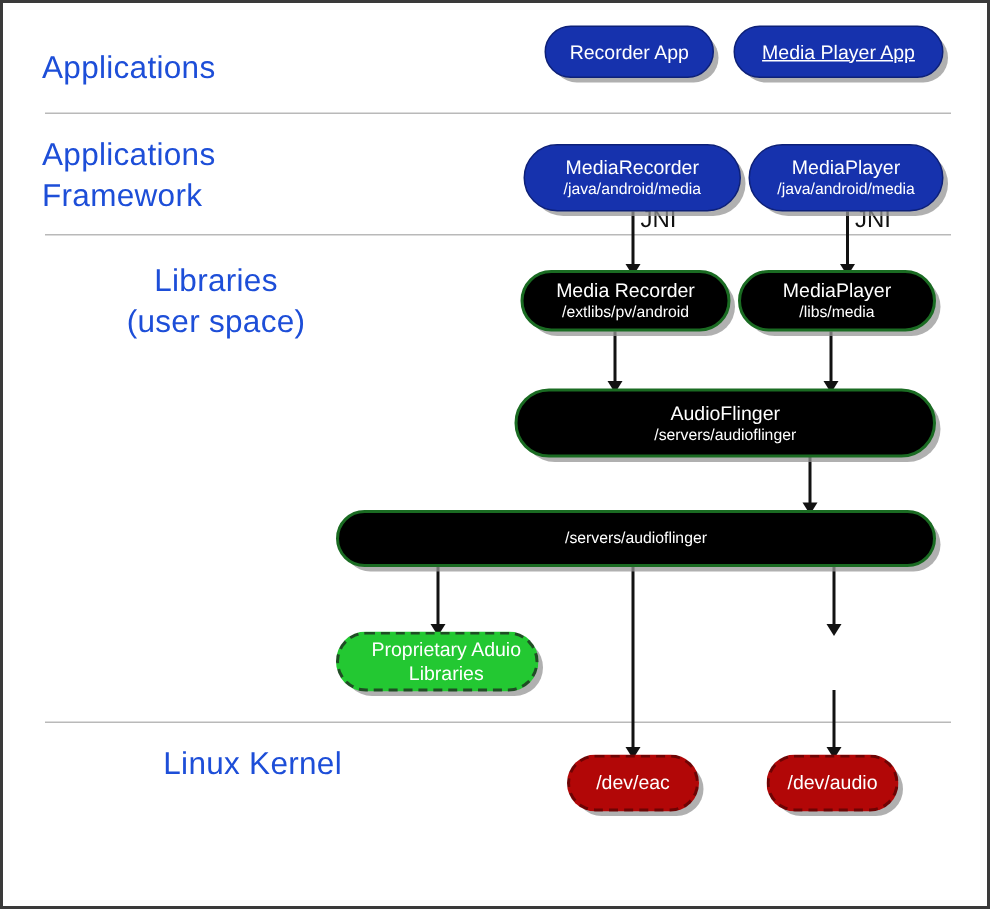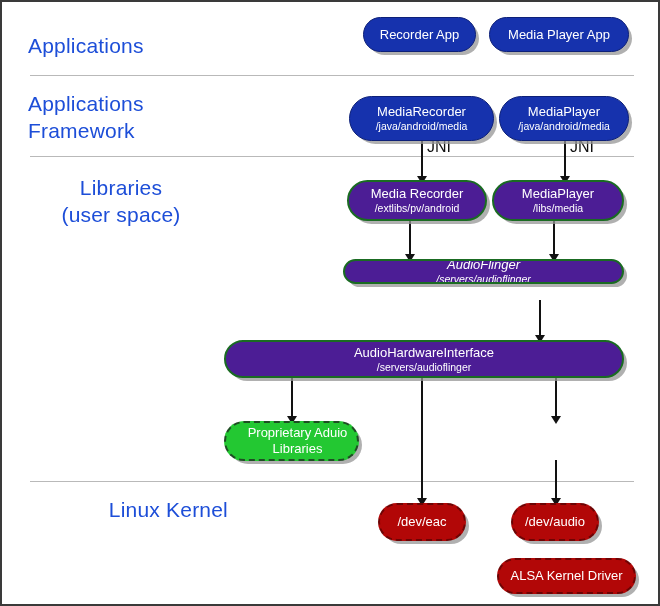--- a/index.html
+++ b/index.html
@@ -78,21 +78,21 @@
   .node .sub{
     font-size:10.5px;
     line-height:13px;
     white-space:nowrap;
   }
   .node-blue{
     background:#1632ad;
     border:1px solid #0d2078;
   }
   .node-green{
-    background:#4c1d95;
+    background:#000000;
     border:2px solid #1a6b22;
   }
   .node-green-dashed{
     background:#23c832;
     border:2px dashed #1f4d24;
   }
   .node-red-dashed{
     background:#b20707;
     border:2px dashed #6d0404;
   }
@@ -105,21 +105,21 @@
 
   <div class="separator" style="top:73px;"></div>
   <div class="separator" style="top:154px;"></div>
   <div class="separator" style="top:479px;"></div>
 
   <div class="layer-label" style="left:26px; top:30px; width:180px; text-align:left;">Applications</div>
 
   <div class="layer-label" style="left:26px; top:88px; width:190px; text-align:left;">Applications
 Framework</div>
 
-  <div class="layer-label" style="left:19px; top:172px; width:200px; text-align:center;">Libraries
+  <div class="layer-label" style="left:42px; top:172px; width:200px; text-align:center;">Libraries
 (user space)</div>
 
   <div class="layer-label" style="left:26px; top:494px; width:200px; text-align:right;">Linux Kernel</div>
 
   <div class="vline" style="left:419px; top:139px; height:40px;"></div>
   <div class="arrowhead" style="left:415px; top:174px;"></div>
   <div class="edge-label" style="left:425px; top:136px;">JNI</div>
 
   <div class="vline" style="left:562px; top:139px; height:40px;"></div>
   <div class="arrowhead" style="left:558px; top:174px;"></div>
@@ -143,21 +143,21 @@
   <div class="vline" style="left:553px; top:375px; height:44px;"></div>
   <div class="arrowhead" style="left:549px; top:414px;"></div>
 
   <div class="vline" style="left:553px; top:458px; height:43px;"></div>
   <div class="arrowhead" style="left:549px; top:496px;"></div>
 
   <div class="node node-blue" style="left:361px; top:15px; width:113px; height:35px;">
     <span class="title">Recorder App</span>
   </div>
 
-  <div class="node node-blue" style="left:487px; top:15px; width:140px; height:35px;">
+  <div class="node node-blue" style="left:487px; top:15px; width:140px; height:35px;text-decoration:underline;">
     <span class="title">Media Player App</span>
   </div>
 
   <div class="node node-blue" style="left:347px; top:94px; width:145px; height:45px;">
     <span class="title">MediaRecorder</span>
     <span class="sub">/java/android/media</span>
   </div>
 
   <div class="node node-blue" style="left:497px; top:94px; width:130px; height:45px;">
     <span class="title">MediaPlayer</span>
@@ -167,41 +167,37 @@
   <div class="node node-green" style="left:345px; top:178px; width:140px; height:41px;">
     <span class="title">Media Recorder</span>
     <span class="sub">/extlibs/pv/android</span>
   </div>
 
   <div class="node node-green" style="left:490px; top:178px; width:132px; height:41px;">
     <span class="title">MediaPlayer</span>
     <span class="sub">/libs/media</span>
   </div>
 
-  <div class="node node-green" style="left:341px; top:257px; width:281px; height:25px;font-style:italic;">
+  <div class="node node-green" style="left:341px; top:257px; width:281px; height:46px;">
     <span class="title">AudioFlinger</span>
     <span class="sub">/servers/audioflinger</span>
   </div>
 
   <div class="node node-green" style="left:222px; top:338px; width:400px; height:38px;">
-    <span class="title">AudioHardwareInterface</span>
     <span class="sub">/servers/audioflinger</span>
   </div>
 
   <div class="node node-green-dashed wrap" style="left:222px; top:419px; width:135px; height:40px; border-radius:22px;">
     <span class="title">Proprietary Aduio Libraries</span>
   </div>
 
 
   <div class="node node-red-dashed" style="left:509px; top:501px; width:88px; height:38px; border-radius:20px;">
     <span class="title">/dev/audio</span>
   </div>
 
   <div class="node node-red-dashed" style="left:376px; top:501px; width:88px; height:38px; border-radius:20px;">
     <span class="title">/dev/eac</span>
   </div>
 
 
-  <div class="node node-red-dashed" style="left:495px; top:556px; width:139px; height:36px; border-radius:19px;">
-    <span class="title">ALSA Kernel Driver</span>
-  </div>
 
 </div>
 
 </body></html>

